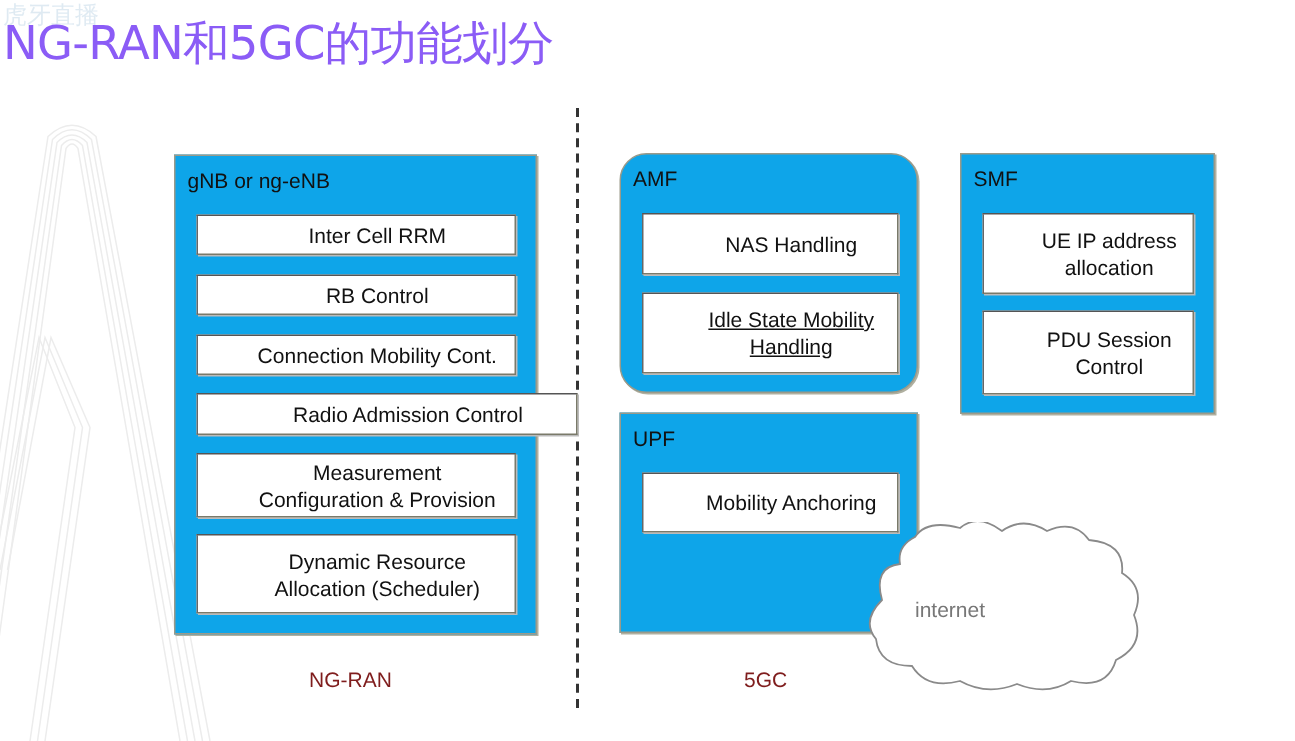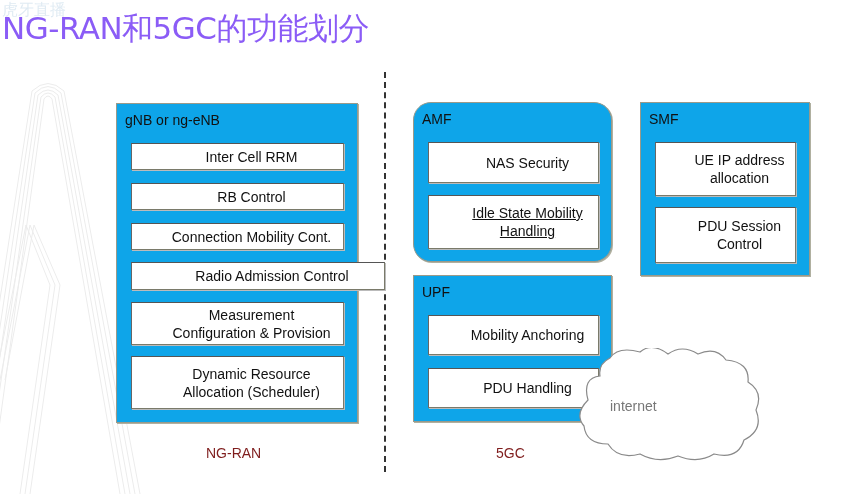--- a/index.html
+++ b/index.html
@@ -75,36 +75,35 @@
   <div class="func" style="left:14px; top:158px; width:254px; height:28px;">Radio Admission Control</div>
   <div class="func" style="left:14px; top:198px; width:213px; height:43px;">Measurement
 Configuration &amp; Provision</div>
   <div class="func" style="left:14px; top:252px; width:213px; height:53px;">Dynamic Resource
 Allocation (Scheduler)</div>
 </div>
 <div class="section-label" style="left:206px; top:445px;">NG-RAN</div>
 
 <div class="group" style="left:413px; top:102px; width:197px; height:158px;border-radius:18px;">
   <div class="group-label">AMF</div>
-  <div class="func" style="left:14px; top:39px; width:171px; height:41px;">NAS Security</div>
+  <div class="func" style="left:14px; top:39px; width:171px; height:41px;">NAS Handling</div>
   <div class="func" style="left:14px; top:92px; width:171px; height:54px;text-decoration:underline;">Idle State Mobility
 Handling</div>
 </div>
 
 <div class="group" style="left:640px; top:102px; width:168px; height:172px;">
   <div class="group-label">SMF</div>
   <div class="func" style="left:14px; top:39px; width:141px; height:54px;">UE IP address
 allocation</div>
   <div class="func" style="left:14px; top:104px; width:141px; height:56px;">PDU Session
 Control</div>
 </div>
 
 <div class="group" style="left:413px; top:275px; width:197px; height:145px;">
   <div class="group-label">UPF</div>
   <div class="func" style="left:14px; top:39px; width:171px; height:40px;">Mobility Anchoring</div>
-  <div class="func" style="left:14px; top:92px; width:171px; height:40px;">PDU Handling</div>
 </div>
 <div class="section-label" style="left:496px; top:445px;">5GC</div>
 
 <svg class="cloud" viewBox="0 0 190 115">
   <path d="M32 10 Q40 -2 62 4 Q74 -6 90 6 Q104 -4 120 6 Q138 -2 148 12 Q172 14 170 34 Q186 44 178 62 Q186 82 166 92 Q160 112 136 106 Q120 116 100 108 Q80 116 62 106 Q40 112 30 96 Q8 96 6 78 Q-4 66 10 52 Q4 30 22 28 Q20 16 32 10 Z" fill="#ffffff" stroke="#8a8a8a" stroke-width="1.2"></path>
 </svg>
 <div class="cloud-label">internet</div>
 
 </body></html>

